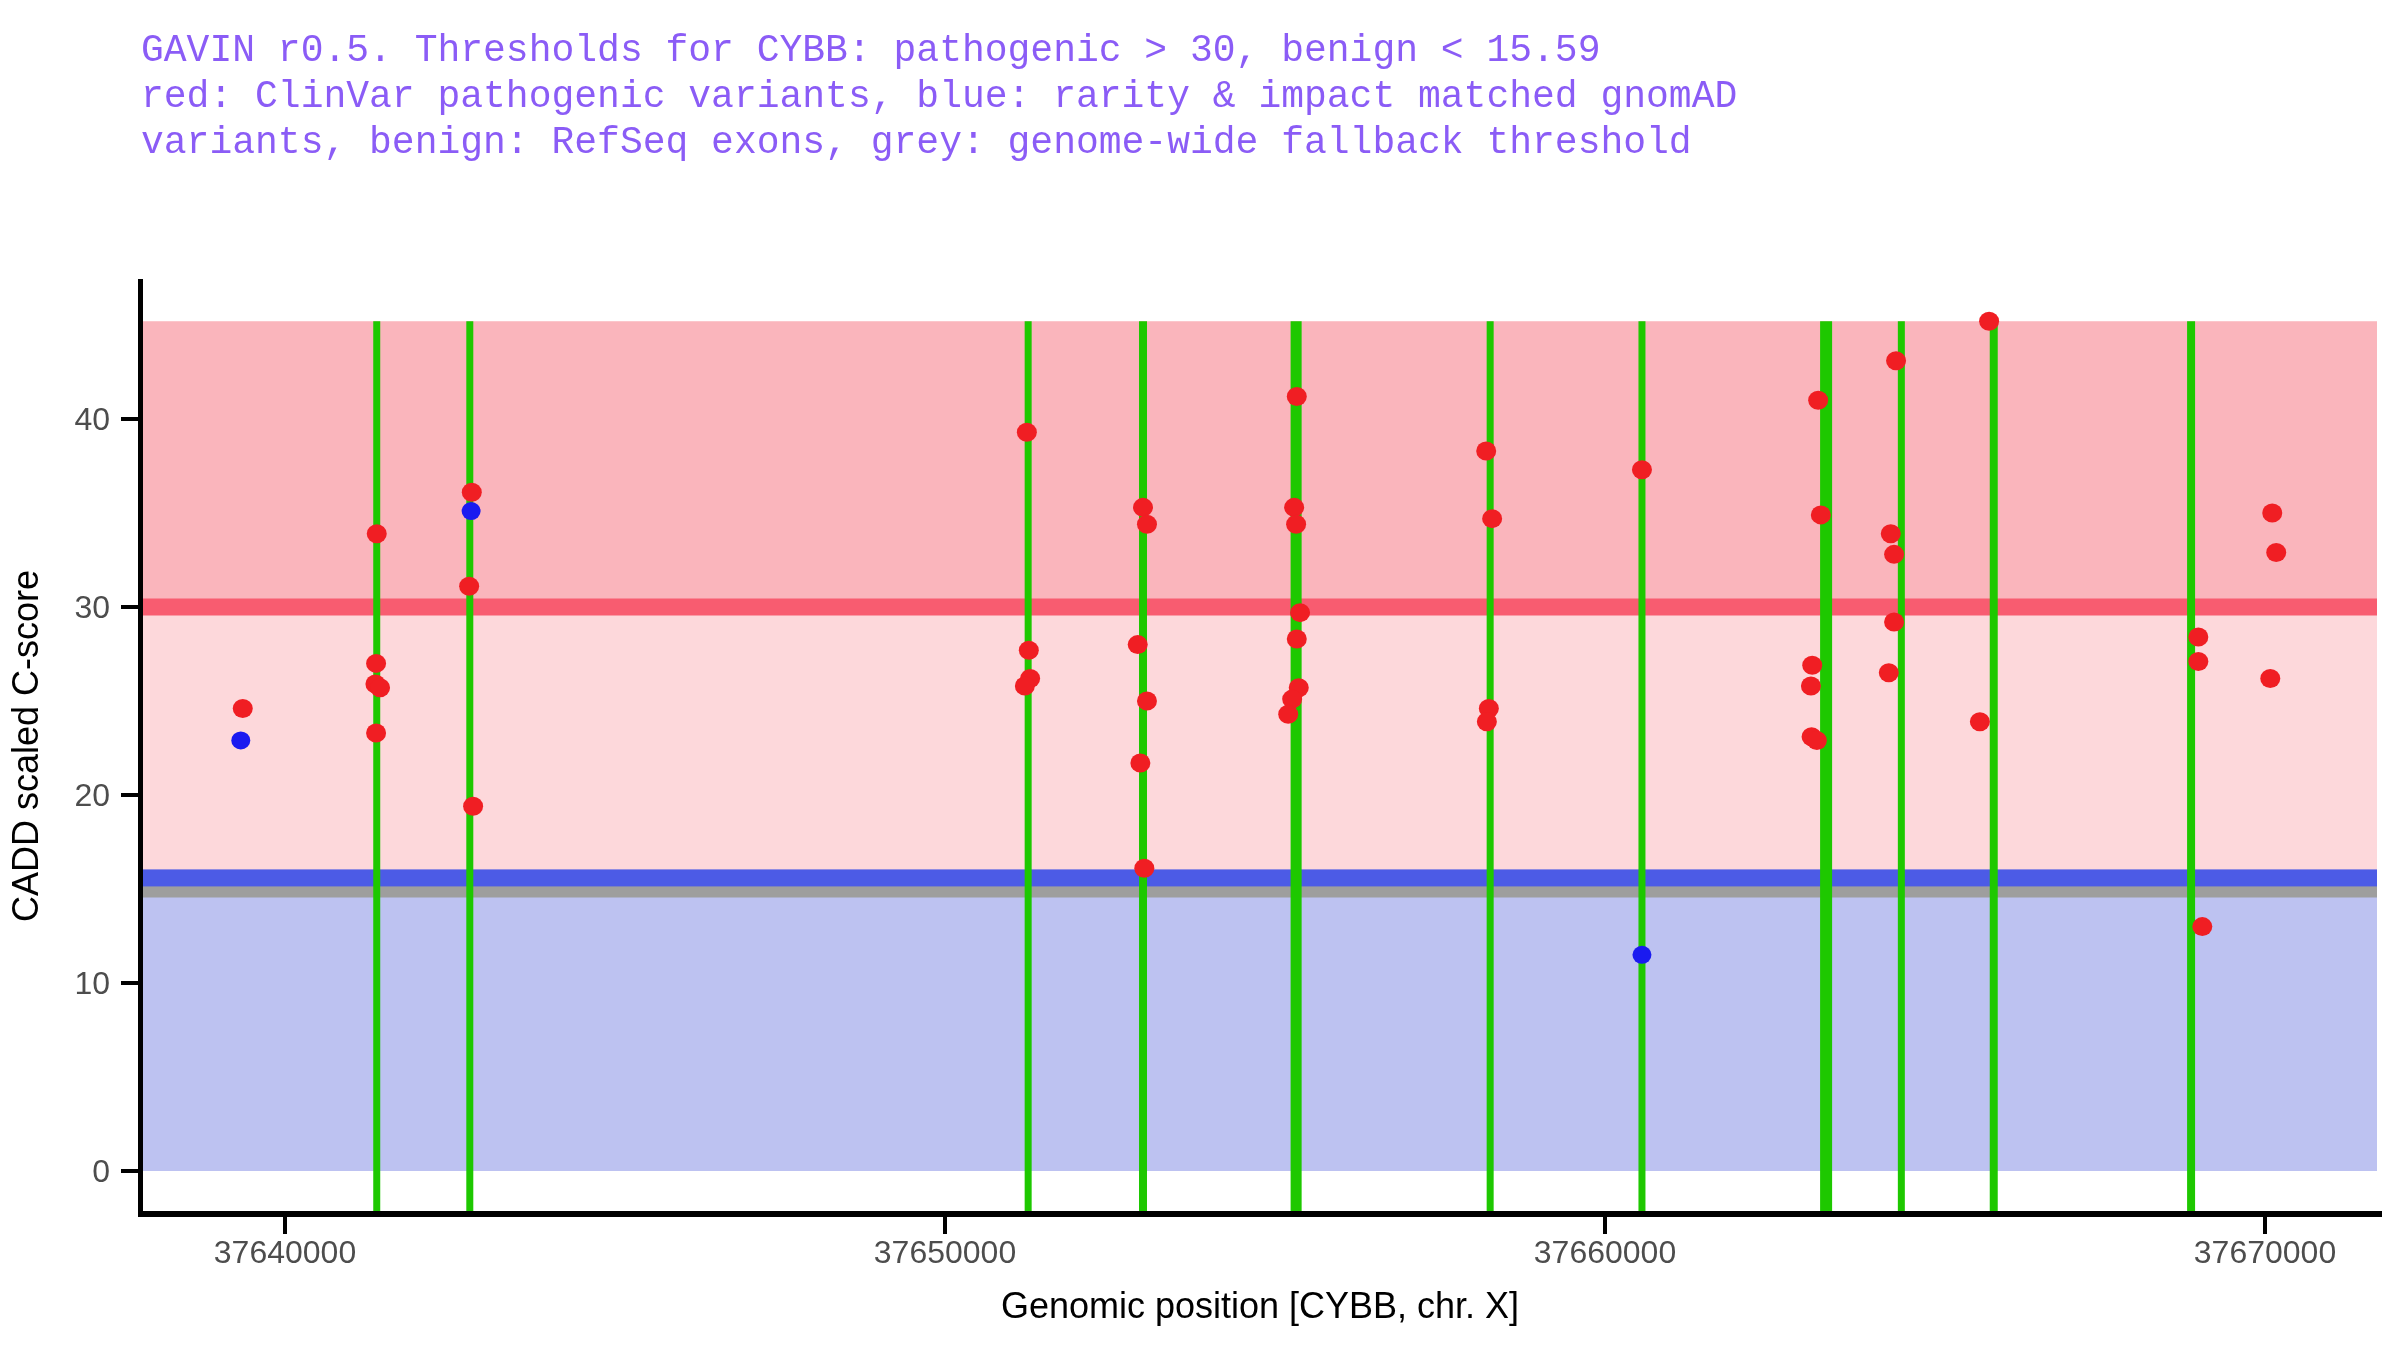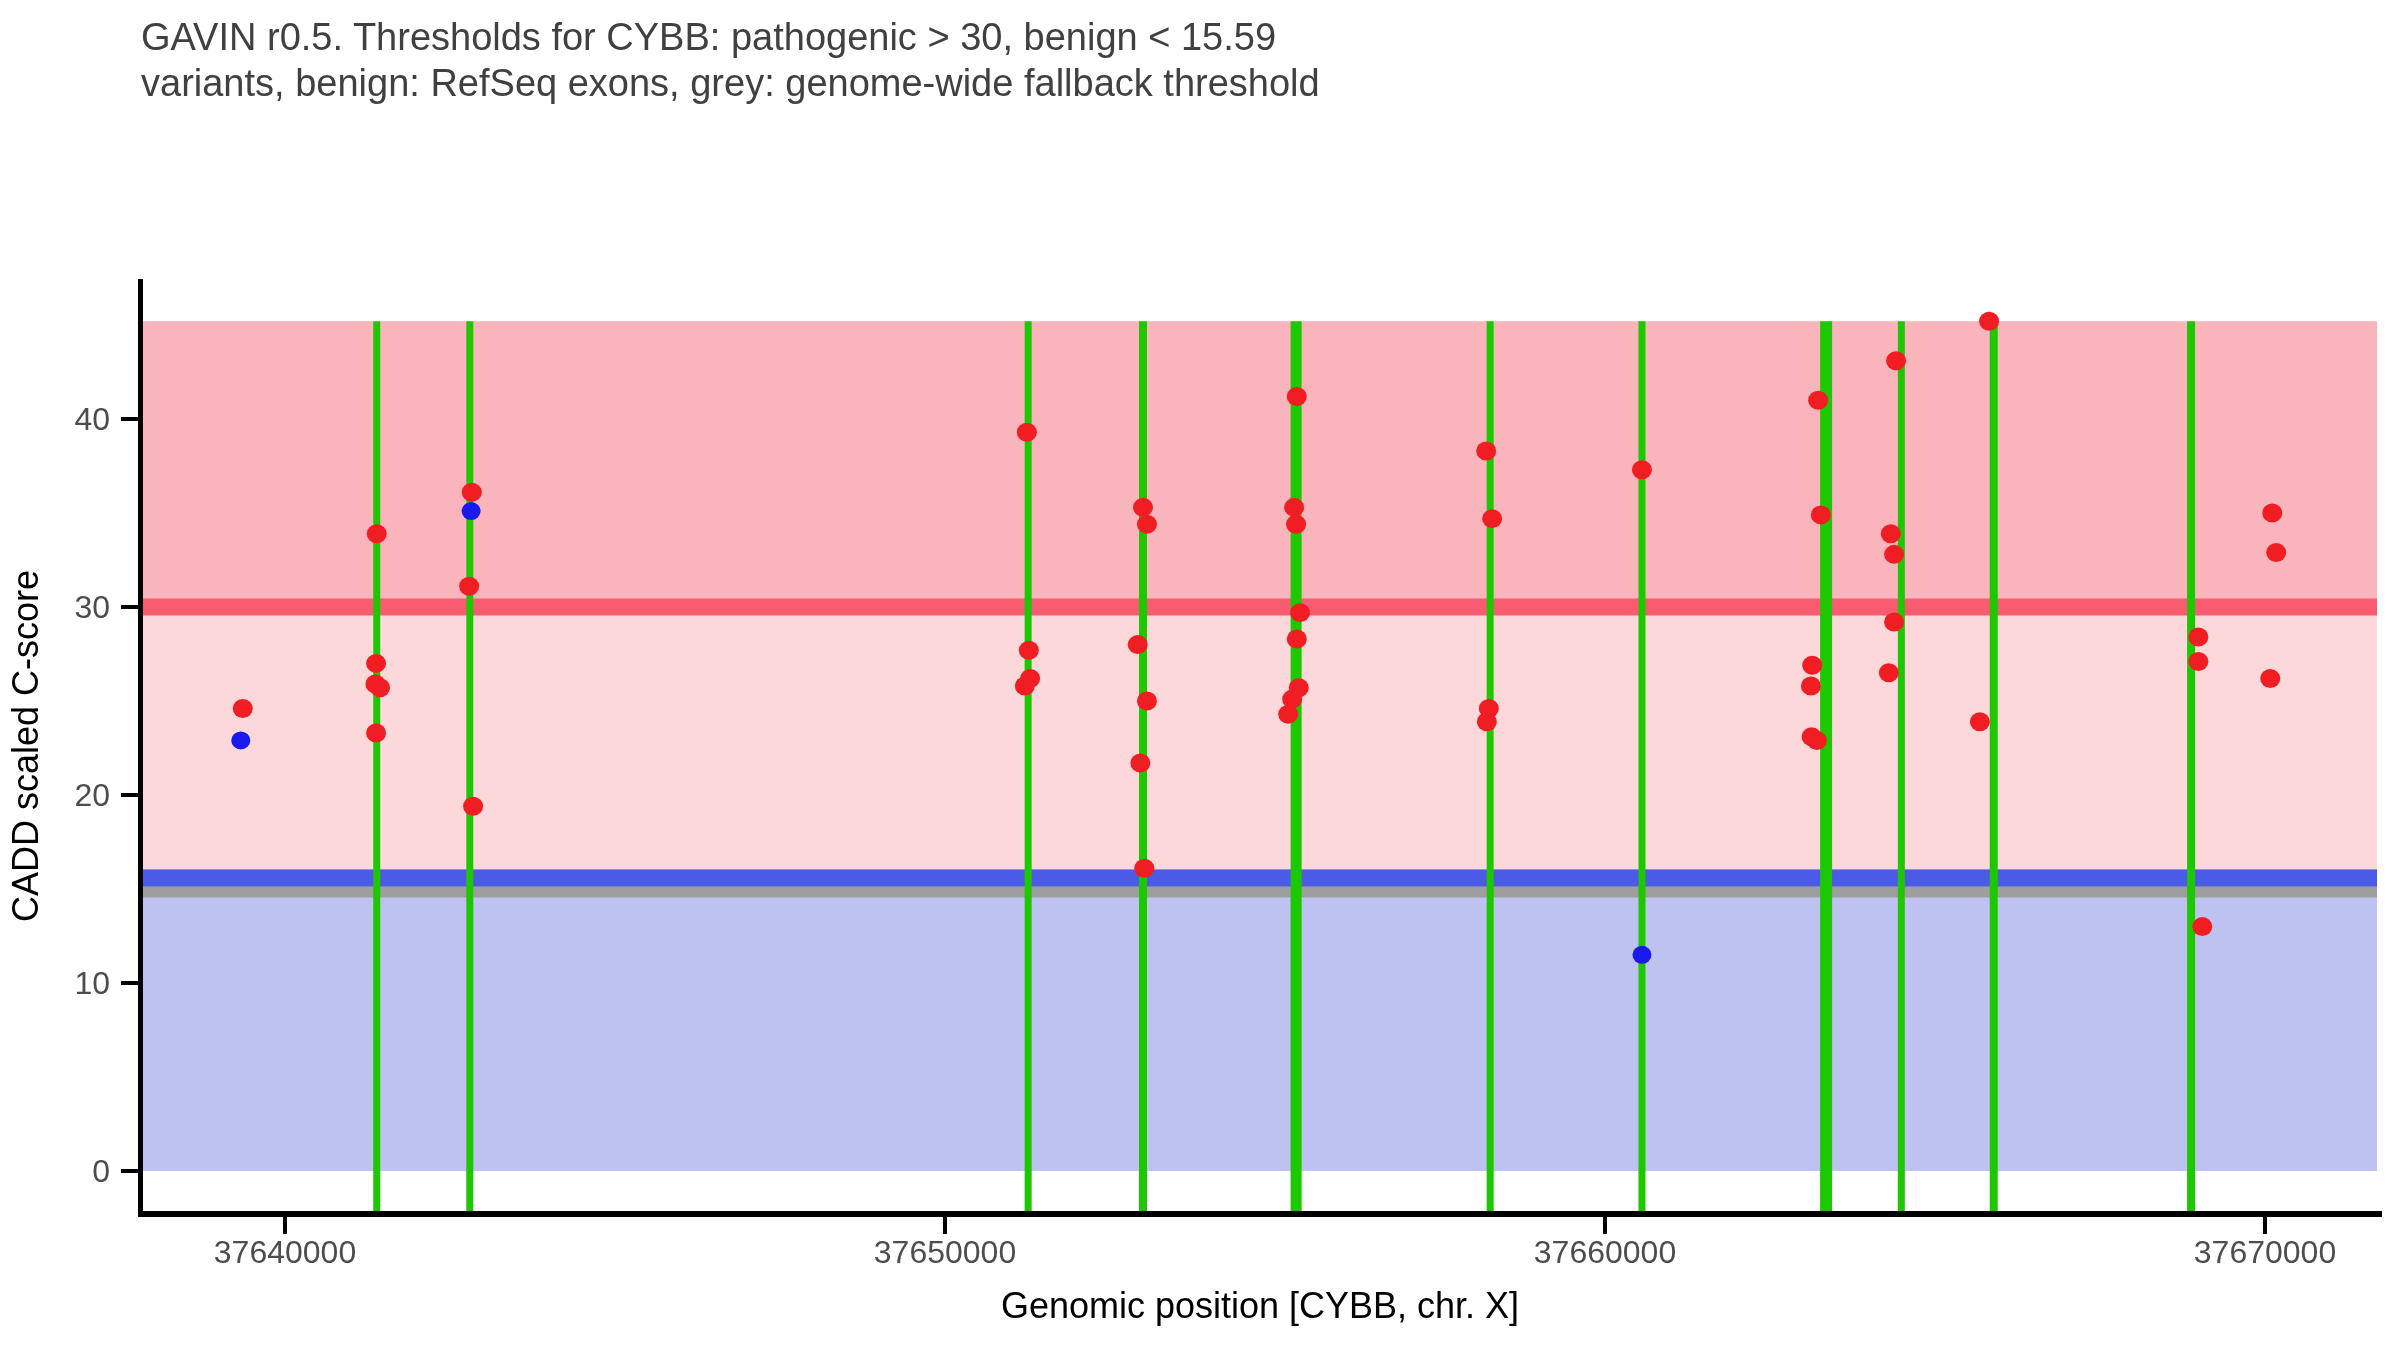--- a/index.html
+++ b/index.html
@@ -1,20 +1,20 @@
 <!DOCTYPE html>
 <html><head>
 <meta charset="utf-8">
 <style>
   html,body{margin:0;padding:0;background:#ffffff;}
   #stage{
     position:relative;width:2400px;height:1350px;background:#ffffff;overflow:hidden;
     font-family:"Liberation Sans", sans-serif;
   }
-  #title-block{position:absolute;left:141px;top:14px;color:#404040;}
+  #title-block{position:absolute;left:141px;top:28px;color:#8b5cf6;font-family:Liberation Mono, monospace;}
   .title-line{font-size:38px;line-height:46px;white-space:pre;}
   #chart-svg{position:absolute;left:0;top:0;}
 </style>
 </head>
 <body>
 
 <div id="stage">
   <svg id="chart-svg" width="2400" height="1350" viewBox="0 0 2400 1350" xmlns="http://www.w3.org/2000/svg">
     <g id="g-regions">
         <rect x="143" y="321.2399999999999" width="2234" height="285.7600000000001" fill="#FAB5BC"></rect>
@@ -116,15 +116,16 @@
         <text x="1605" y="1263" text-anchor="middle" font-size="32" fill="#4D4D4D">37660000</text>
         <rect x="2263" y="1217" width="4" height="17" fill="#000000"></rect>
         <text x="2265" y="1263" text-anchor="middle" font-size="32" fill="#4D4D4D">37670000</text>
       </g>
     <text id="y-axis-title" x="38" y="746" transform="rotate(-90 38 746)" text-anchor="middle" font-size="36" fill="#000000">CADD scaled C-score</text>
     <text id="x-axis-title" x="1260" y="1318" text-anchor="middle" font-size="36" fill="#000000">Genomic position [CYBB, chr. X]</text>
   </svg>
 
   <div id="title-block">
     <div class="title-line">GAVIN r0.5. Thresholds for CYBB: pathogenic &gt; 30, benign &lt; 15.59</div>
+    <div class="title-line">red: ClinVar pathogenic variants, blue: rarity &amp; impact matched gnomAD</div>
     <div class="title-line">variants, benign: RefSeq exons, grey: genome-wide fallback threshold</div>
   </div>
 </div>
 
 </body></html>

